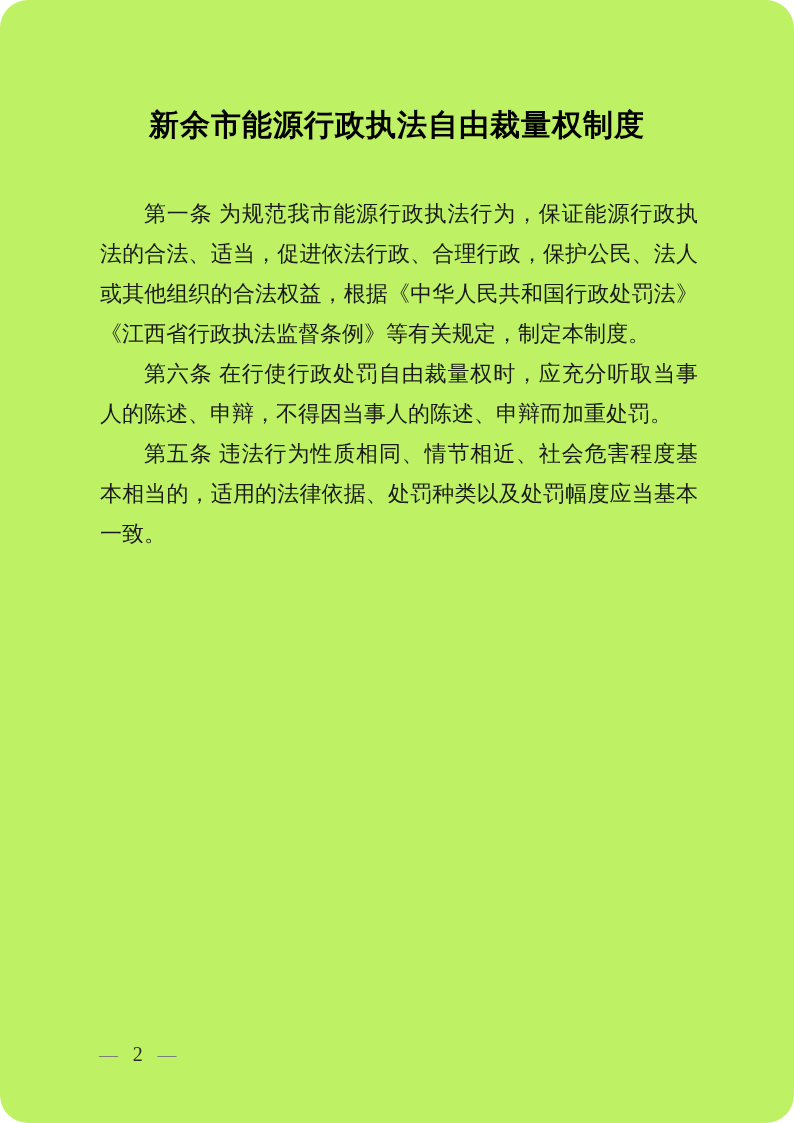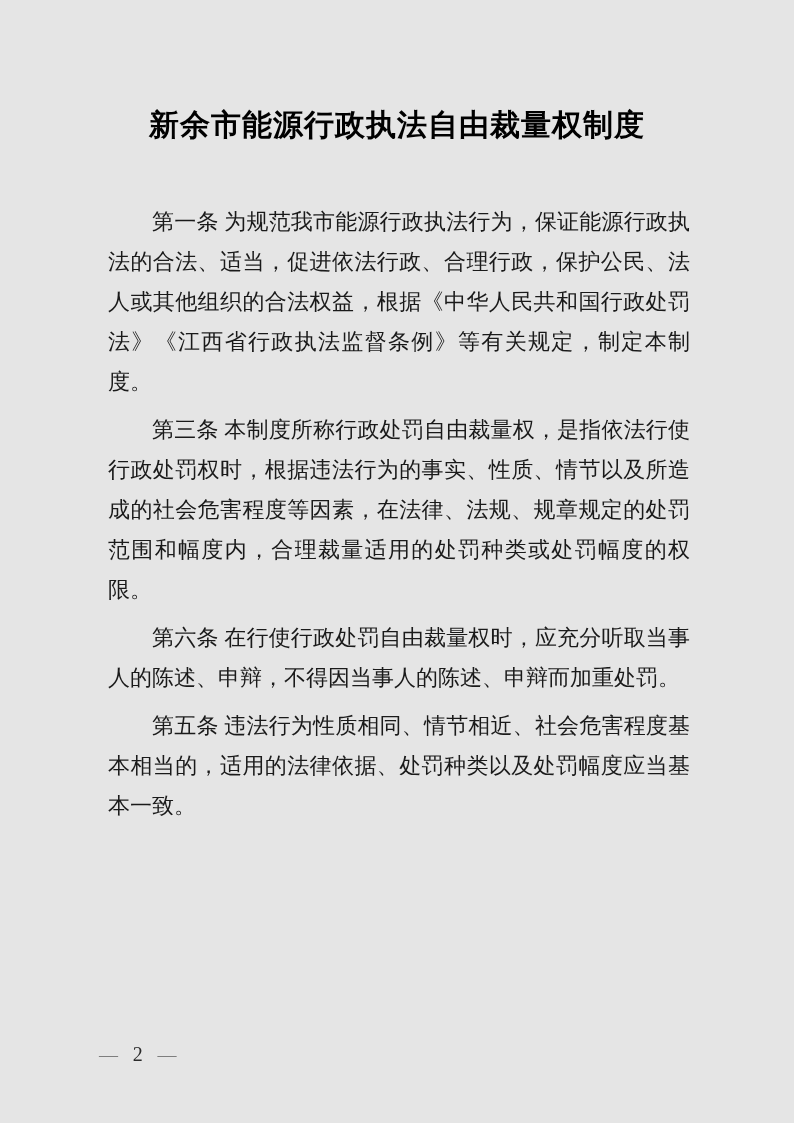--- a/index.html
+++ b/index.html
@@ -5,43 +5,44 @@
   html, body {
     margin: 0;
     padding: 0;
     background: #ffffff;
   }
   .page {
     position: relative;
     width: 794px;
     height: 1123px;
     margin: 0 auto;
-    background: #e5e5e5;
+    background: #bef264;
     overflow: hidden;
     font-family: "Liberation Serif", "DejaVu Serif", serif;
     color: #1a1a1a;
+    border-radius: 28px;
   }
   .title {
     margin: 0;
     padding-top: 102px;
     text-align: center;
     font-size: 30px;
     line-height: 45px;
     font-weight: 700;
     letter-spacing: 1px;
     color: #000000;
   }
   .title-line {
     display: block;
   }
   .content {
     padding: 47px 96px 0 100px;
   }
   .para {
-    margin: 8px;
+    margin: 0;
     font-size: 22px;
     line-height: 40px;
     text-align: justify;
     text-justify: inter-ideograph;
     text-indent: 2em;
     font-weight: 400;
   }
   .footer {
     position: absolute;
     left: 99px;
@@ -64,21 +65,20 @@
 <body>
 
 <div class="page">
 
   <h1 class="title">
     <span class="title-line">新余市能源行政执法自由裁量权制度</span>
   </h1>
 
   <div class="content">
     <p class="para">第一条 为规范我市能源行政执法行为，保证能源行政执法的合法、适当，促进依法行政、合理行政，保护公民、法人或其他组织的合法权益，根据《中华人民共和国行政处罚法》《江西省行政执法监督条例》等有关规定，制定本制度。</p>
-    <p class="para">第三条 本制度所称行政处罚自由裁量权，是指依法行使行政处罚权时，根据违法行为的事实、性质、情节以及所造成的社会危害程度等因素，在法律、法规、规章规定的处罚范围和幅度内，合理裁量适用的处罚种类或处罚幅度的权限。</p>
     <p class="para">第六条 在行使行政处罚自由裁量权时，应充分听取当事人的陈述、申辩，不得因当事人的陈述、申辩而加重处罚。</p>
     <p class="para">第五条 违法行为性质相同、情节相近、社会危害程度基本相当的，适用的法律依据、处罚种类以及处罚幅度应当基本一致。</p>
   </div>
 
   <div class="footer">
     <span class="dash">—</span>
     <span class="pagenum">2</span>
     <span class="dash">—</span>
   </div>
 

